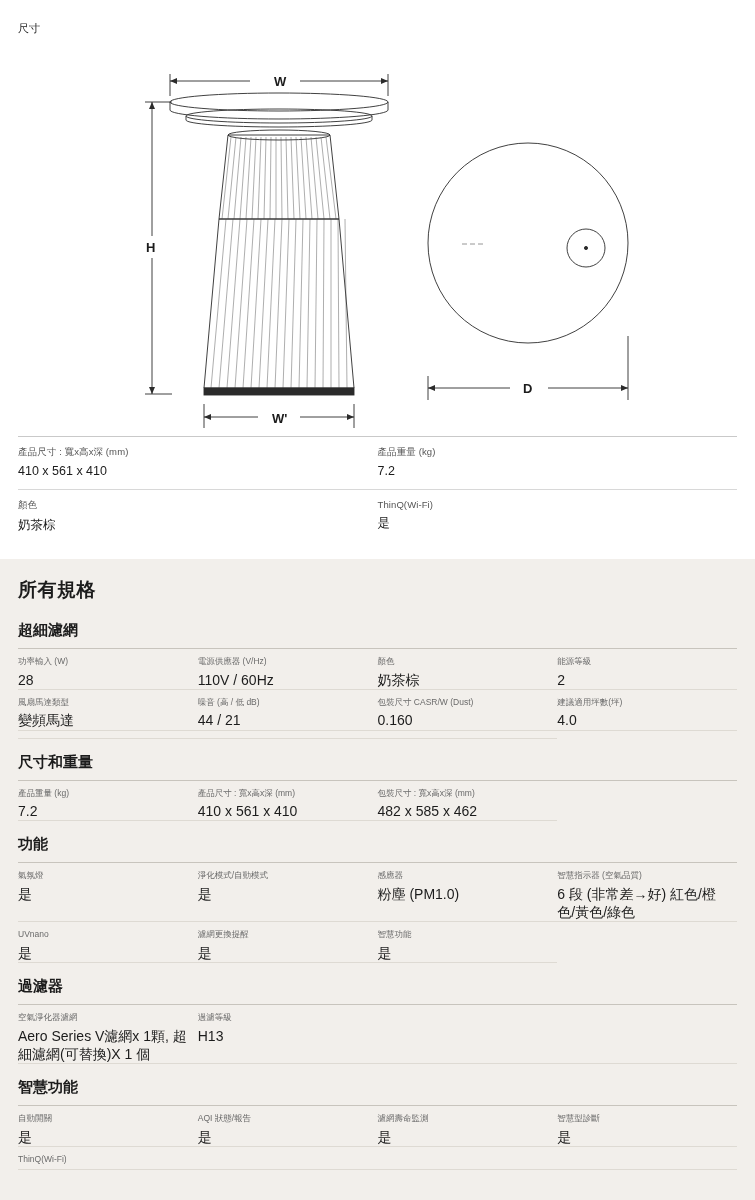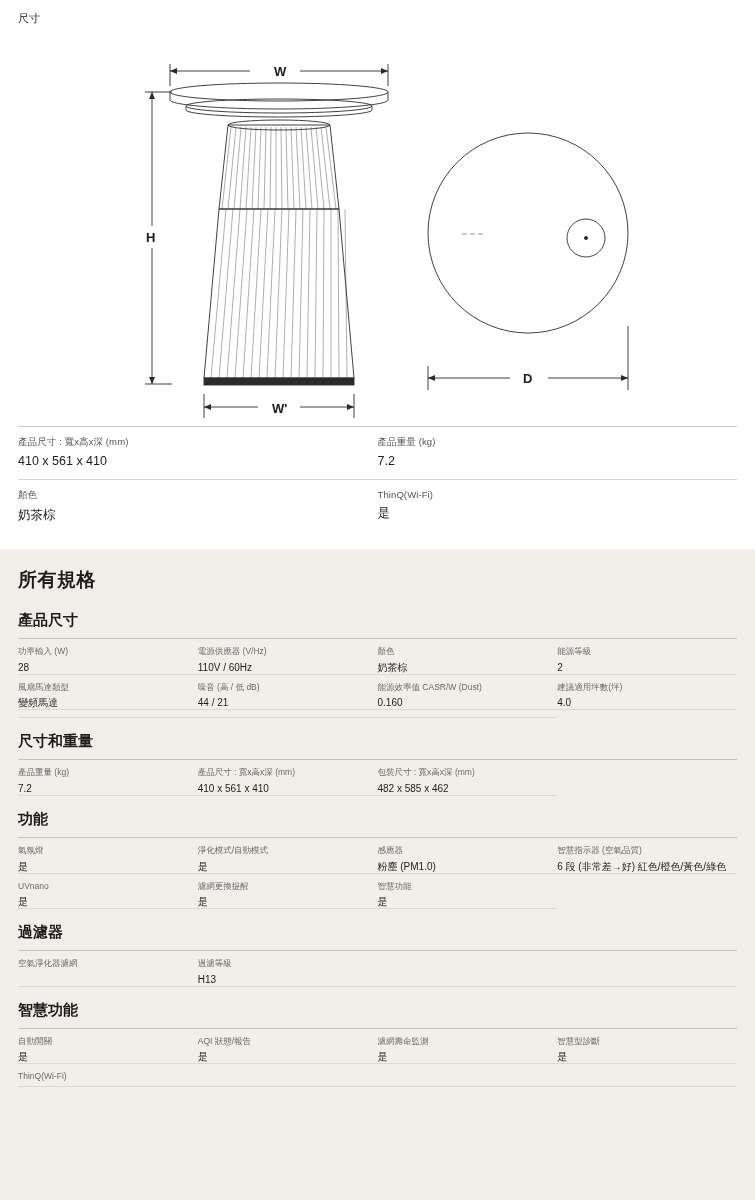--- a/index.html
+++ b/index.html
@@ -8,21 +8,21 @@
     width: 755px; height: 1200px;
     background: #ffffff;
     font-family: "Liberation Sans", sans-serif;
     color: #1c1c1c;
   }
   .page { width: 755px; height: 1200px; position: relative; overflow: hidden; }
 
   
   .dim-title {
     font-size: 11px;
-    padding: 11px 0 0 18px;
+    padding: 21px 0 0 18px;
     color: #1c1c1c;
   }
   .drawing {
     width: 755px;
     height: 400px;
     position: relative;
   }
   .drawing svg { display: block; }
 
   
@@ -75,21 +75,21 @@
     padding: 7px 10px 0 0;
     border-bottom: 1px solid #dedad3;
   }
   .cell .lbl {
     font-size: 8.5px;
     color: #6a6a6a;
     margin-bottom: 4px;
     line-height: 1.25;
   }
   .cell .val {
-    font-size: 10px;
+    font-size: 14px;
     color: #1c1c1c;
     line-height: 1.3;
   }
 </style>
 </head>
 <body>
 
 <div class="page">
 
   <div class="dim-title">尺寸</div>
@@ -215,21 +215,21 @@
       <div class="paircell">
         <div class="lbl">ThinQ(Wi-Fi)</div>
         <div class="val">是</div>
       </div>
     </div>
   </div>
 
   <div class="specs">
     <h1>所有規格</h1>
 
-    <h2>產品尺寸</h2>
+    <h2>超細濾網</h2>
     <div class="grid">
       <div class="cell">
           <div class="lbl">功率輸入 (W)</div>
           <div class="val">28</div>
         </div>
       <div class="cell">
           <div class="lbl">電源供應器 (V/Hz)</div>
           <div class="val">110V / 60Hz</div>
         </div>
       <div class="cell">
@@ -242,21 +242,21 @@
         </div>
       <div class="cell">
           <div class="lbl">風扇馬達類型</div>
           <div class="val">變頻馬達</div>
         </div>
       <div class="cell">
           <div class="lbl">噪音 (高 / 低  dB)</div>
           <div class="val">44 / 21</div>
         </div>
       <div class="cell">
-          <div class="lbl">能源效率值 CASR/W (Dust)</div>
+          <div class="lbl">包裝尺寸 CASR/W (Dust)</div>
           <div class="val">0.160</div>
         </div>
       <div class="cell">
           <div class="lbl">建議適用坪數(坪)</div>
           <div class="val">4.0</div>
         </div>
       <div class="cell"></div>
       <div class="cell"></div>
       <div class="cell"></div>
     </div>
@@ -306,20 +306,21 @@
       <div class="cell">
           <div class="lbl">智慧功能</div>
           <div class="val">是</div>
         </div>
     </div>
 
     <h2>過濾器</h2>
     <div class="grid">
       <div class="cell">
           <div class="lbl">空氣淨化器濾網</div>
+          <div class="val">Aero Series V濾網x 1顆, 超細濾網(可替換)X 1 個</div>
         </div>
       <div class="cell">
           <div class="lbl">過濾等級</div>
           <div class="val">H13</div>
         </div>
       <div class="cell"></div>
       <div class="cell"></div>
     </div>
 
     <h2>智慧功能</h2>

